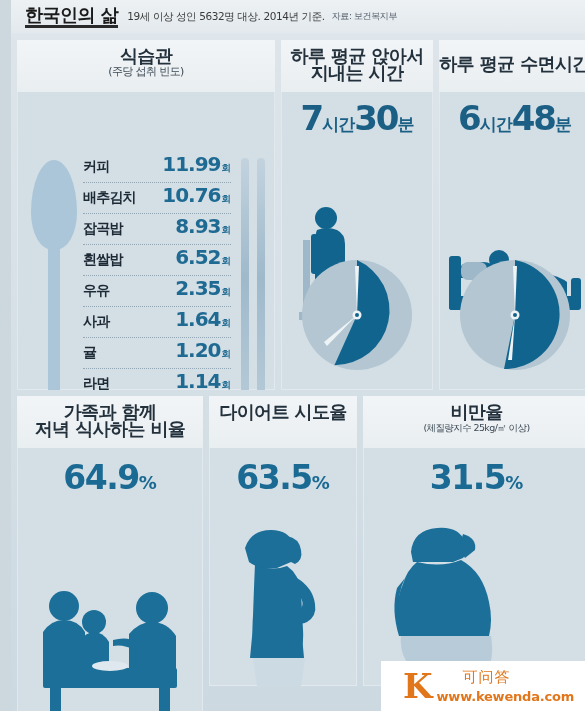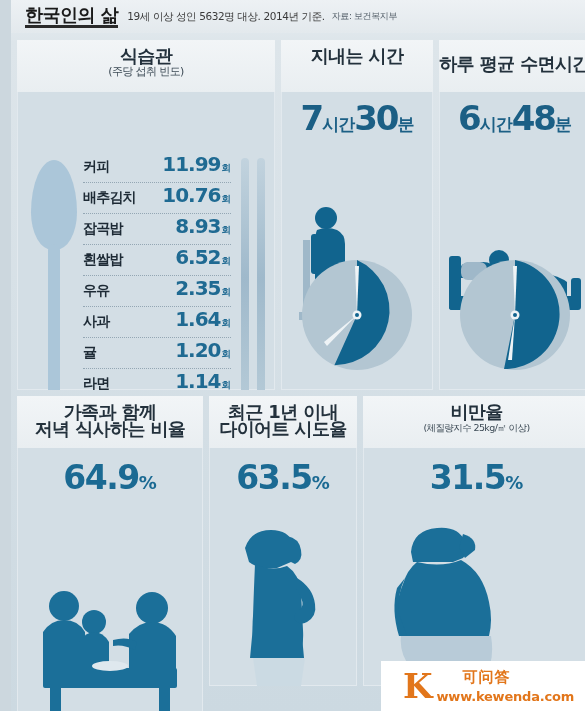--- a/index.html
+++ b/index.html
@@ -67,21 +67,21 @@
   .pct{position:absolute;top:62px;width:100%;text-align:center;white-space:nowrap;}
   .pct-n{font-size:33px;font-weight:bold;color:#1b6a93;letter-spacing:-1.5px;}
   .pct-s{font-size:18px;font-weight:bold;color:#1b6a93;}
   .illo{position:absolute;left:0;bottom:0;width:100%;}
 
   
   .wm{position:absolute;left:370px;top:661px;width:215px;height:50px;background:#fff;
     display:flex;align-items:center;padding-left:22px;box-sizing:border-box;}
   .wm-k{font-size:34px;font-weight:bold;color:#e2761b;line-height:34px;font-family:"DejaVu Serif",serif;}
   .wm-txt{margin-left:4px;}
-  .wm-cn{font-size:15px;font-weight:bold;color:#e2761b;letter-spacing:1px;line-height:16px;padding-left:26px;}
+  .wm-cn{font-size:15px;font-weight:normal;color:#e2761b;letter-spacing:1px;line-height:16px;padding-left:26px;}
   .wm-url{font-size:13px;font-weight:bold;color:#e2761b;line-height:15px;letter-spacing:-0.2px;}
 </style>
 </head>
 <body>
 
 <div class="page">
 
   <div class="header">
     <span class="header-title">한국인의 삶</span>
     <span class="header-sub">19세 이상 성인 5632명 대상. 2014년 기준.</span>
@@ -135,20 +135,21 @@
       </div>
       <div class="food-row">
         <span class="food-name">라면</span>
         <span><span class="food-val">1.14</span><span class="food-unit">회</span></span>
       </div>
     </div>
   </div>
 
   <div class="panel" id="p-sit">
     <div class="cap">
+      <div class="cap-t">하루 평균 앉아서</div>
       <div class="cap-t">지내는 시간</div>
     </div>
 
     <div class="big-time">
       <span class="bt-n">7</span><span class="bt-u">시간</span><span class="bt-n">30</span><span class="bt-u">분</span>
     </div>
 
     <svg class="illo" viewBox="0 0 152 190" width="152" height="190" style="bottom:0;">
       <g fill="#11648e">
         <circle cx="45" cy="18" r="11"></circle>
@@ -230,21 +231,20 @@
         <rect x="142" y="106" width="11" height="58"></rect>
       </g>
       <g fill="#dfe8ee">
         <ellipse cx="93" cy="86" rx="18" ry="5"></ellipse>
       </g>
     </svg>
   </div>
 
   <div class="panel" id="p-diet">
     <div class="cap">
-      <div class="cap-t">최근 1년 이내</div>
       <div class="cap-t">다이어트 시도율</div>
     </div>
     <div class="pct">
       <span class="pct-n">63.5</span><span class="pct-s">%</span>
     </div>
 
     <svg class="illo" viewBox="0 0 148 168" width="148" height="168">
       <g fill="#1b6f99">
         <path d="M36 30 q6 -18 26 -18 q18 0 22 14 q3 10 -2 18 l-14 6 q-18 2 -28 -6 z"></path>
         <path d="M78 18 q12 2 14 14 q2 10 -6 14 l-8 -4 z"></path>

